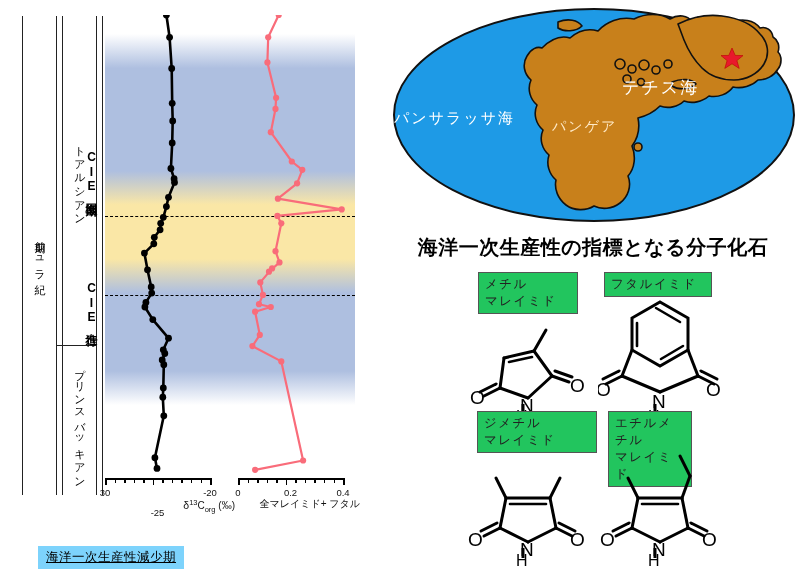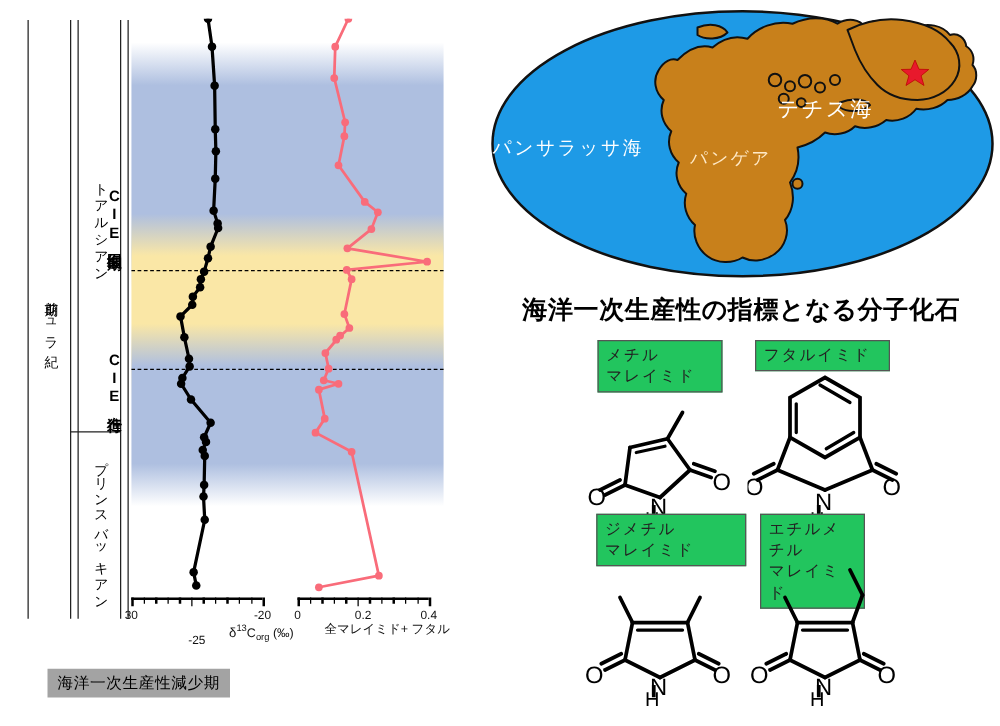--- a/index.html
+++ b/index.html
@@ -184,21 +184,21 @@
       <div class="ticklab" style="left: -16px; top: 9px; width: 32px;">0</div>
       <div class="ticklab" style="left: 36.5px; top: 9px; width: 32px;">0.2</div>
       <div class="ticklab" style="left: 89px; top: 9px; width: 32px;">0.4</div>
     </div>
 
   <div class="axistitle" style="left:80px;top:498px;width:155px;">
     <span style="font-size:10.5px;">δ</span><sup style="font-size:7.5px;">13</sup>C<sub style="font-size:7.5px;">org</sub> (‰)
   </div>
   <div class="axistitle" style="left:222px;top:497px;width:138px;">全マレイミド+ フタル</div>
 
-  <div class="legendbox" style="left:38px;top:535px;background:#a3a3a3;">海洋一次生産性減少期</div>
+  <div class="legendbox" style="left:38px;top:546px;background:#7dd3fc;text-decoration:underline;">海洋一次生産性減少期</div>
 </div>
 
 <div class="abs" id="map-wrap">
   <svg width="404" height="218" viewBox="0 0 404 218">
     <ellipse cx="202" cy="109" rx="200" ry="106" fill="#1e9ae6" stroke="#111" stroke-width="2"></ellipse>
     <g fill="#c8801b" stroke="#111" stroke-width="1.6" stroke-linejoin="round">
 
       <path d="M150,42 C158,34 168,29 178,32 C186,25 196,22 206,25
                C214,16 228,10 242,13 C254,7 268,7 278,13
                C286,8 296,9 300,16 C304,10 312,9 318,14

